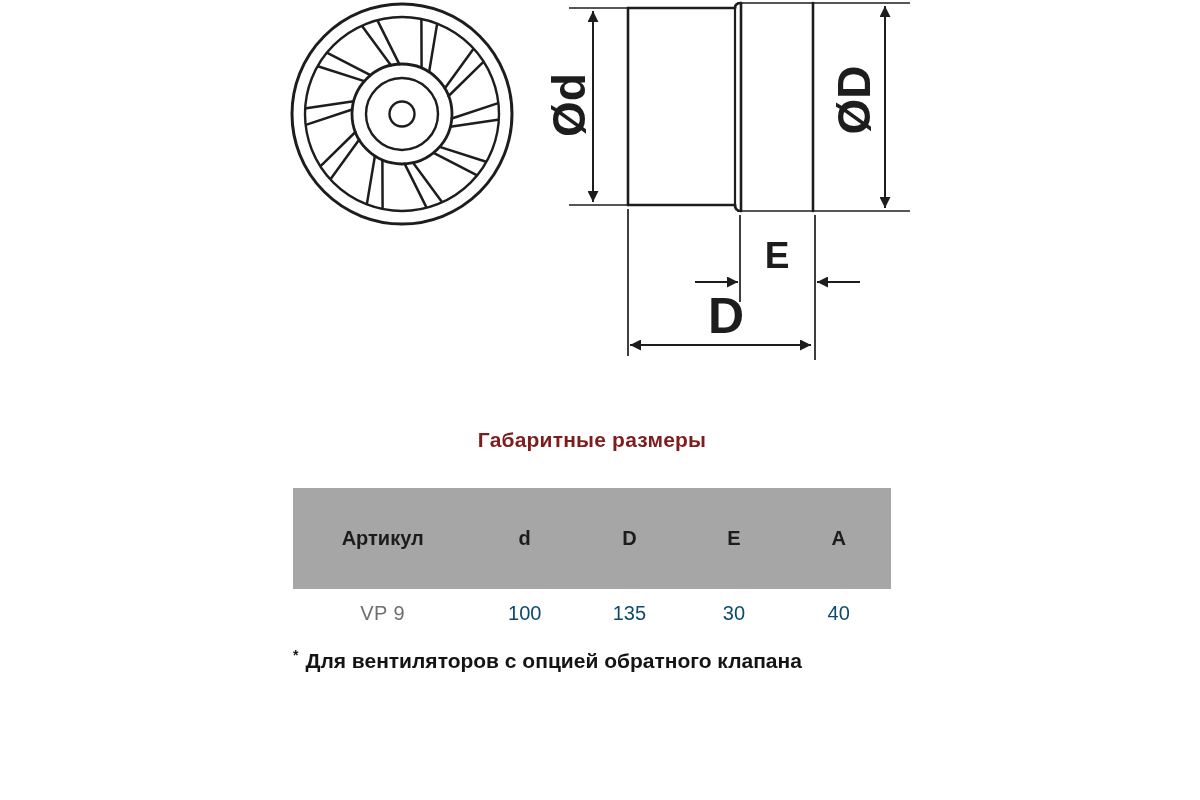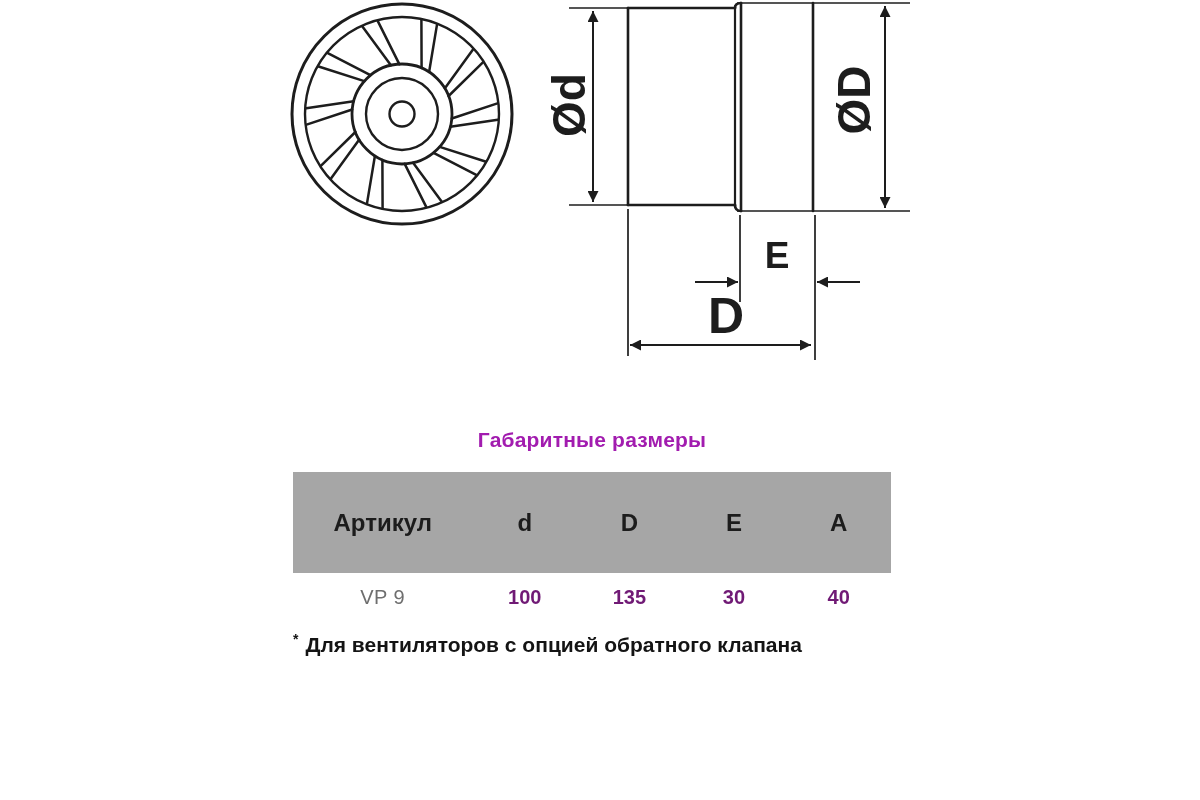--- a/index.html
+++ b/index.html
@@ -24,35 +24,35 @@
   .thin {stroke:var(--ink);stroke-width:1.7;fill:none;}
   .dim  {stroke:var(--ink);stroke-width:2;fill:none;}
   .blades line{stroke:var(--ink);stroke-width:2.5;stroke-linecap:round;}
   .dimlabel{fill:var(--ink);font-family:"Liberation Sans",sans-serif;font-weight:bold;}
   
   .table-wrap{
     position:absolute;left:293px;top:425px;width:598px;
   }
   .tbl-title{
     text-align:center;font-size:21px;font-weight:bold;
-    letter-spacing:.2px;margin:0 0 17px 0;line-height:30px;color:#a21caf;
+    letter-spacing:.2px;margin:0 0 33px 0;line-height:30px;color:#7f1d1d;
   }
   table.dims{
     width:100%;border-collapse:collapse;table-layout:fixed;
   }
   table.dims th{
     background:var(--header-bg);
     height:101px;vertical-align:middle;text-align:center;
-    font-size:24px;font-weight:bold;color:#1c1c1c;padding:0;
+    font-size:20px;font-weight:bold;color:#1c1c1c;padding:0;
   }
   table.dims th:first-child{width:30%;}
   table.dims th:not(:first-child){width:17.5%;}
   table.dims td{
     height:49px;vertical-align:middle;text-align:center;
-    font-size:20px;font-weight:bold;color:#701a75;padding:0;
+    font-size:20px;font-weight:normal;color:#0c4a6e;padding:0;
   }
   table.dims td.article{
     font-weight:400;color:var(--muted);letter-spacing:.5px;
   }
   table.dims tr.striped td{background:var(--stripe-bg);}
   .footnote{
     margin-top:5px;font-size:21px;font-weight:bold;color:#141414;
     white-space:nowrap;line-height:24px;
   }
   .footnote sup{font-size:14px;margin-right:7px;}

